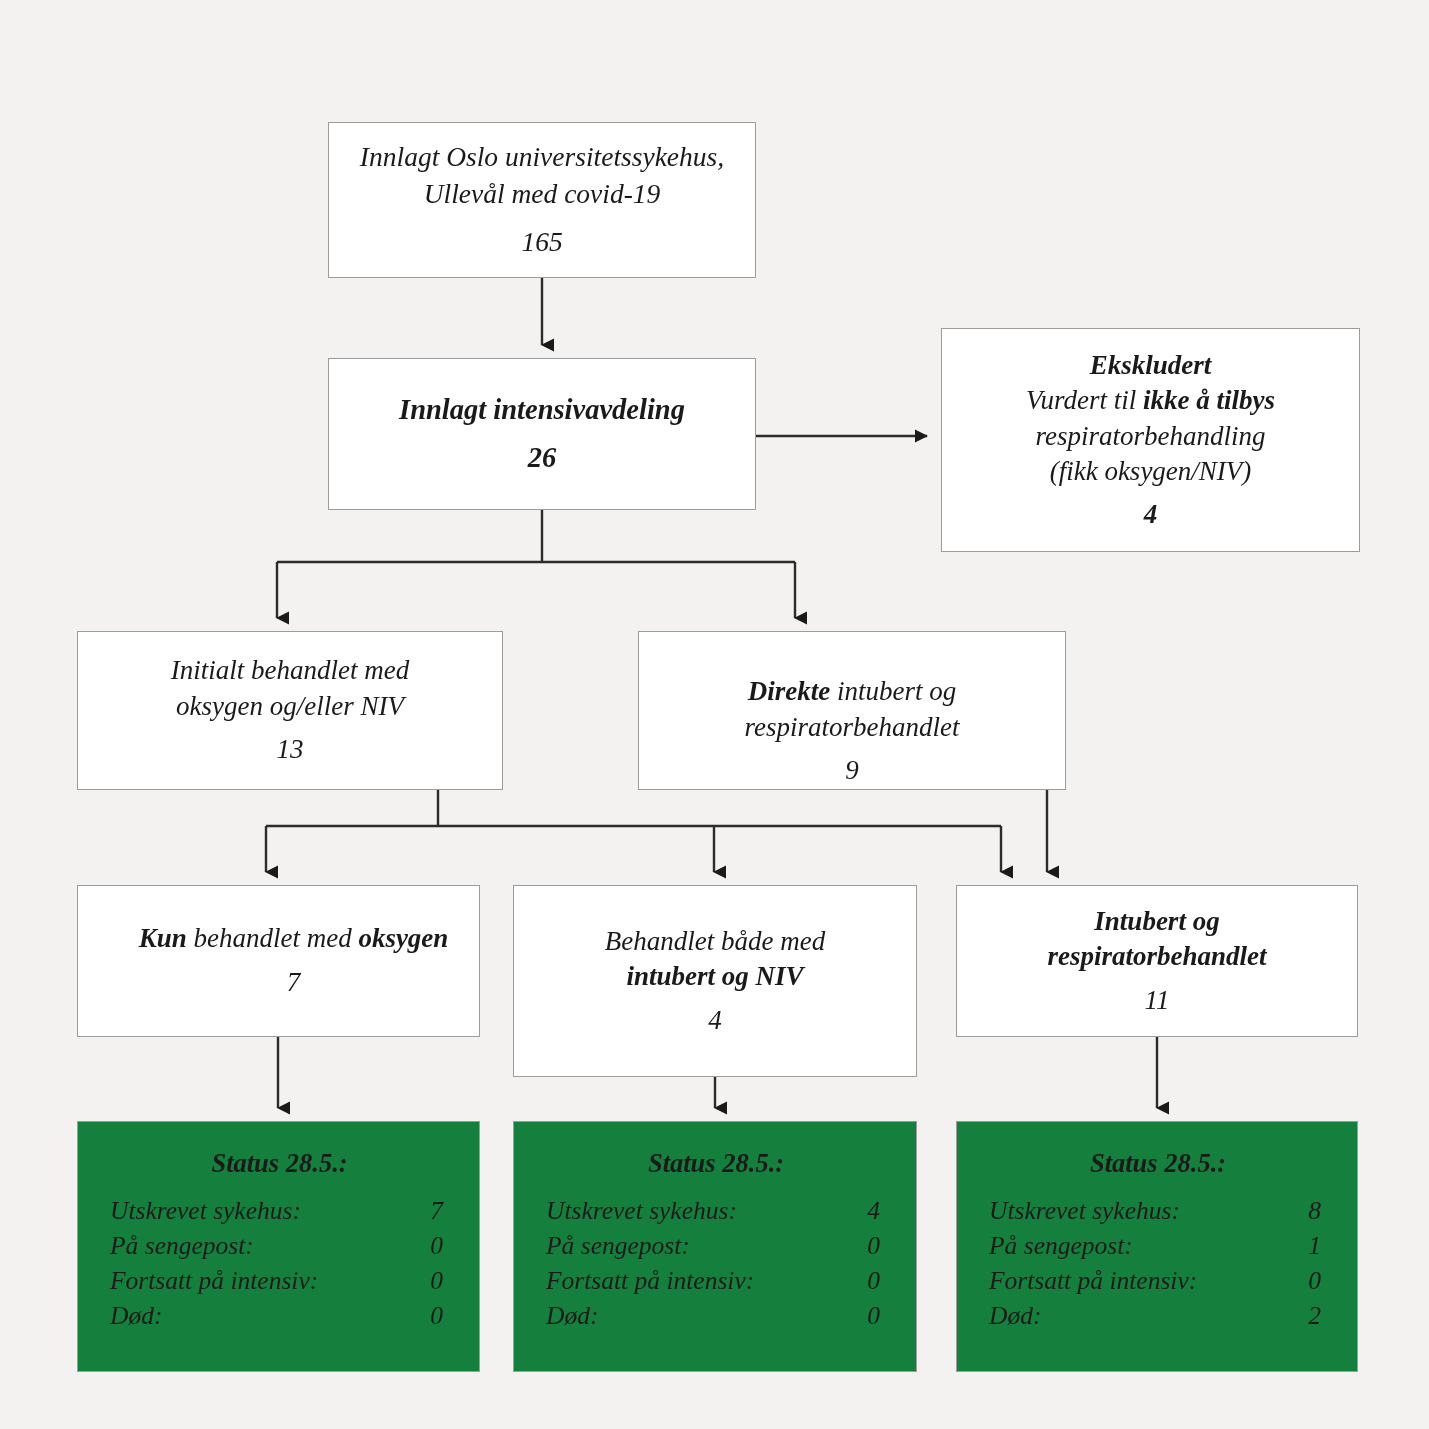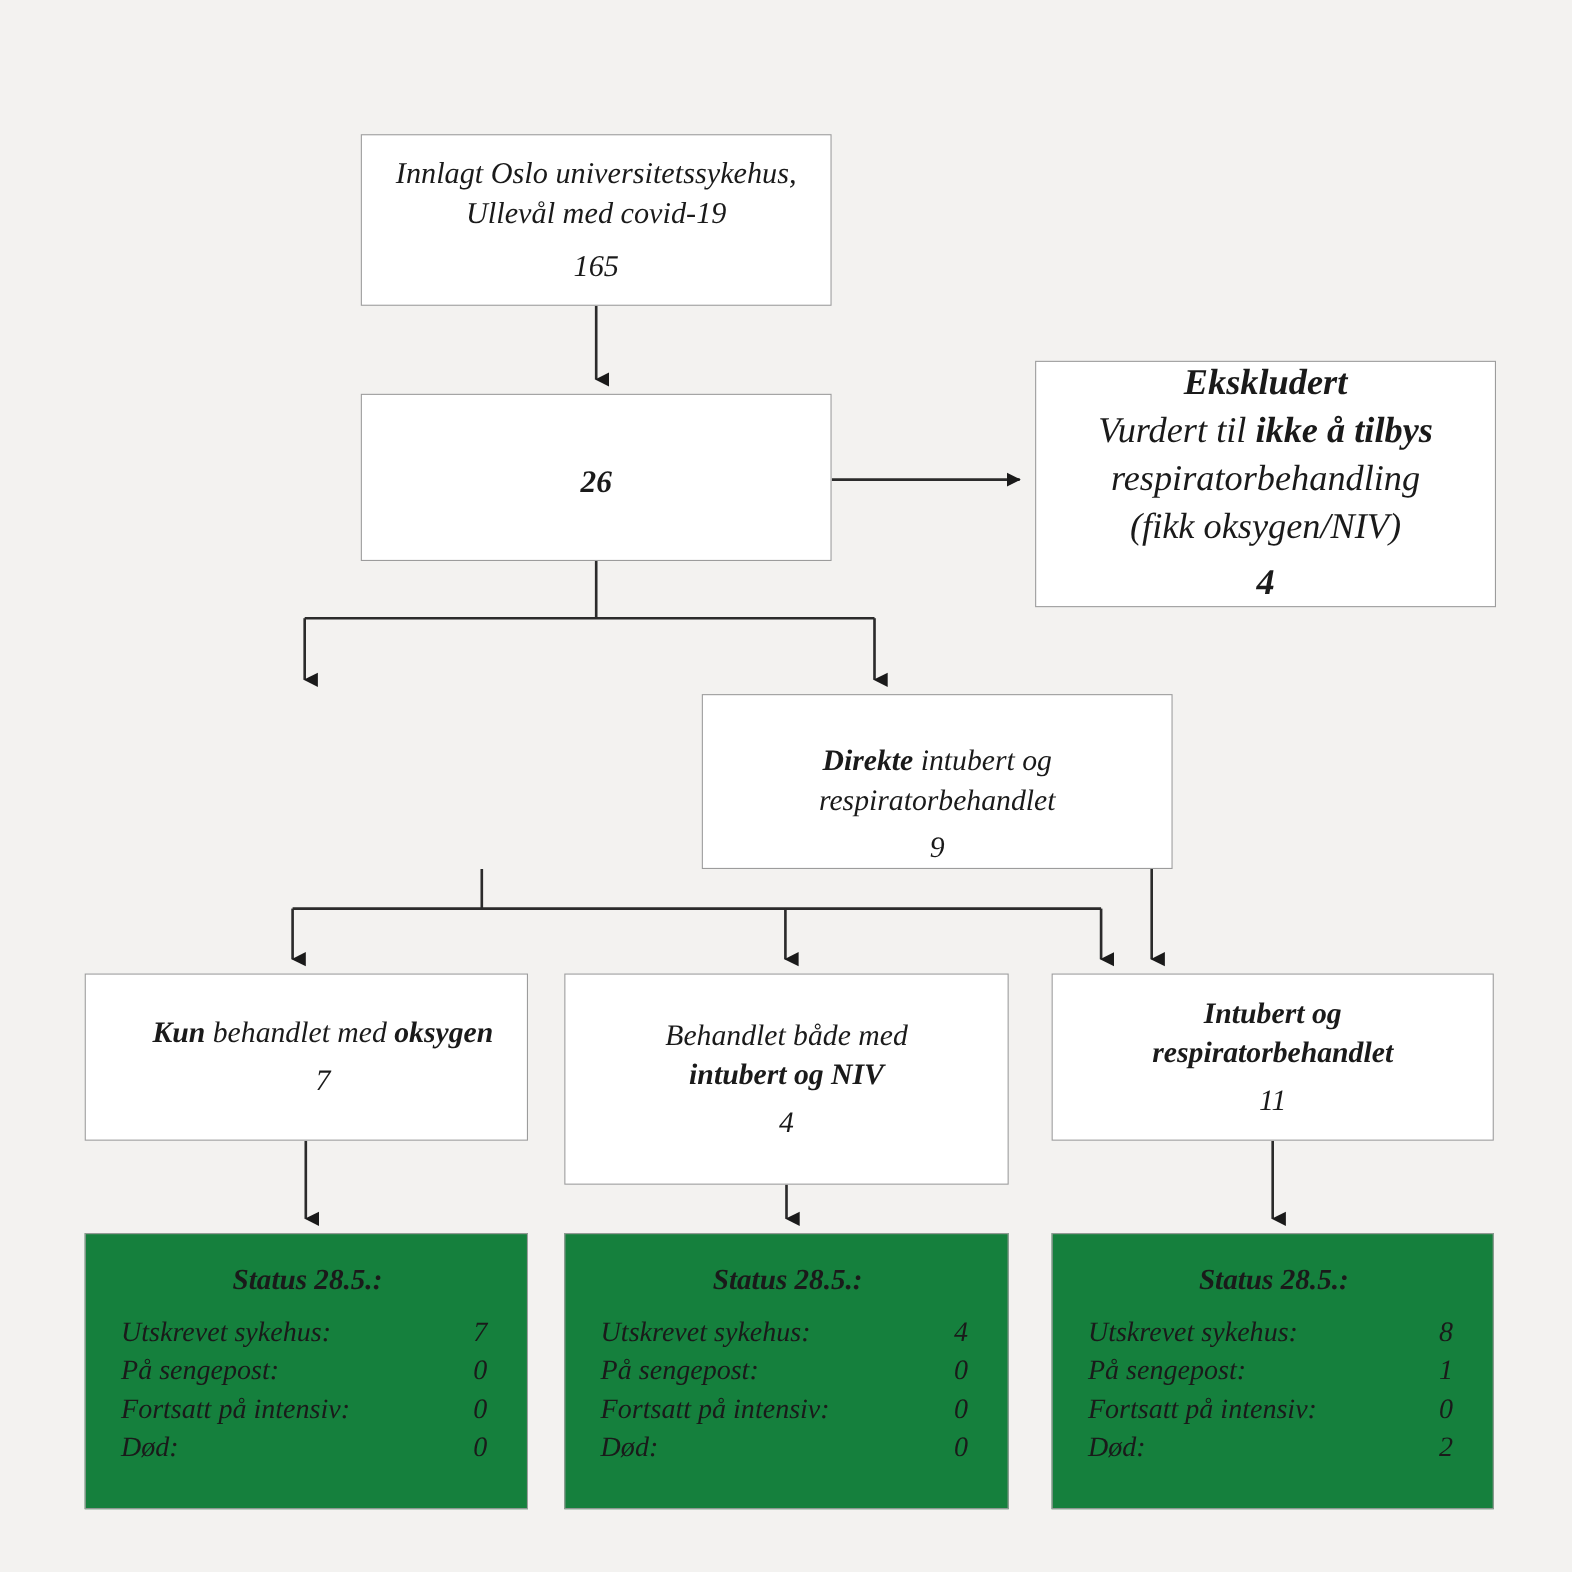--- a/index.html
+++ b/index.html
@@ -48,21 +48,21 @@
   .node .count {
     display: block;
     margin-top: 0.30em;
   }
   .b { font-weight: bold; }
   
   #node-admitted   { left: 328px;  top: 82px;   width: 428px; height: 156px; font-size: 27.5px; }
   #node-admitted .count { margin-top: 0.45em; }
   #node-icu        { left: 328px;  top: 318px;  width: 428px; height: 152px; font-size: 28.5px; font-weight: bold; }
   #node-icu .count { margin-top: 0.35em; }
-  #node-excluded   { left: 941px;  top: 288px;  width: 419px; height: 224px; font-size: 33px; }
+  #node-excluded   { left: 941px;  top: 288px;  width: 419px; height: 224px; font-size: 27px; }
   #node-excluded .count { margin-top: 0.25em; }
   #node-initial    { left: 77px;   top: 591px;  width: 426px; height: 159px; font-size: 27px; }
   #node-direct     { left: 638px;  top: 591px;  width: 428px; height: 159px; font-size: 27px; justify-content: flex-end; }
   #node-oxygen     { left: 77px;   top: 845px;  width: 403px; height: 152px; font-size: 27px; padding-left: 30px; }
   #node-both       { left: 513px;  top: 845px;  width: 404px; height: 192px; font-size: 27px; }
   #node-intubated  { left: 956px;  top: 845px;  width: 402px; height: 152px; font-size: 27px; }
   
   .status {
     position: absolute;
     background: #15803d;
@@ -150,31 +150,37 @@
     </g>
   </svg>
 
   <div class="node" id="node-admitted">
     <span class="line">Innlagt Oslo universitetssykehus,</span>
     <span class="line">Ullevål med covid-19</span>
     <span class="count">165</span>
   </div>
 
   <div class="node" id="node-icu">
+    <span class="line">Innlagt intensivavdeling</span>
     <span class="count">26</span>
   </div>
 
   <div class="node" id="node-excluded">
     <span class="line b">Ekskludert</span>
     <span class="line"><span>Vurdert til </span><span class="b">ikke å tilbys</span></span>
     <span class="line">respiratorbehandling</span>
     <span class="line">(fikk oksygen/NIV)</span>
     <span class="count b">4</span>
   </div>
 
+  <div class="node" id="node-initial">
+    <span class="line">Initialt behandlet med</span>
+    <span class="line">oksygen og/eller NIV</span>
+    <span class="count">13</span>
+  </div>
 
   <div class="node" id="node-direct">
     <span class="line"><span class="b">Direkte</span><span> intubert og</span></span>
     <span class="line">respiratorbehandlet</span>
     <span class="count">9</span>
   </div>
 
   <div class="node" id="node-oxygen">
     <span class="line"><span class="b">Kun</span><span> behandlet med </span><span class="b">oksygen</span></span>
     <span class="count">7</span>

